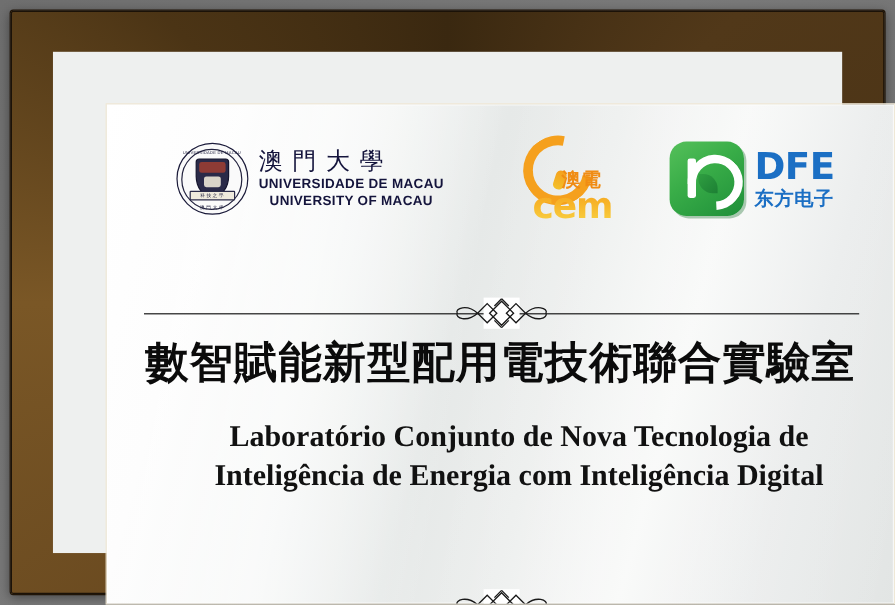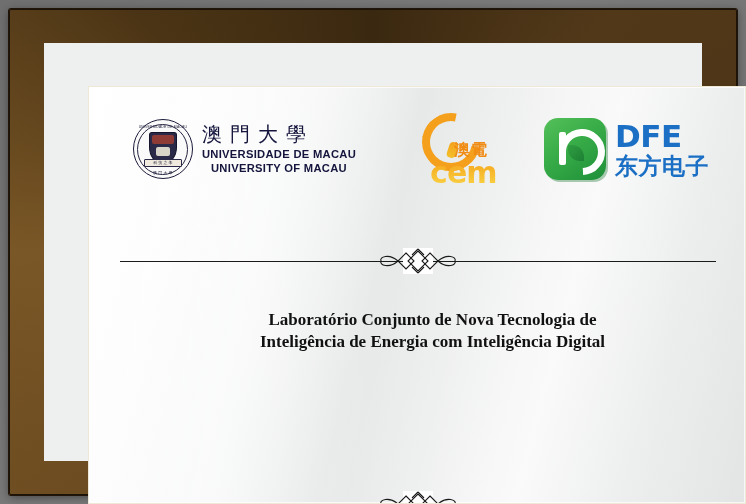--- a/index.html
+++ b/index.html
@@ -185,21 +185,21 @@
     position:absolute;left:24px;top:27px;width:16px;height:16px;
     background:linear-gradient(135deg,#2f9e41,#1d8034);
     border-radius:0 12px 0 12px;
   }
   .dfe-text{display:flex;flex-direction:column;line-height:1;}
   .dfe-en{
     font-family:"DejaVu Sans",sans-serif;font-size:31px;font-weight:700;
     color:#1b6fc4;letter-spacing:-.5px;margin-bottom:3px;
   }
   .dfe-cn{
-    font-family:"DejaVu Sans",sans-serif;font-size:23px;font-weight:700;
+    font-family:"DejaVu Sans",sans-serif;font-size:16px;font-weight:700;
     color:#1b6fc4;letter-spacing:.5px;
   }
 
   
   .rule{
     position:absolute;left:31px;width:596px;height:26px;z-index:3;
     display:flex;align-items:center;justify-content:center;
   }
   .rule .line{
     position:absolute;left:0;right:0;top:50%;height:1px;background:#1a1a1a;
@@ -218,21 +218,21 @@
     position:absolute;left:0;top:196px;width:100%;text-align:center;z-index:3;
   }
   #title-cn{
     font-family:"DejaVu Sans",sans-serif;
     font-size:36px;font-weight:700;color:#0b0b0b;
     letter-spacing:1px;line-height:1.12;white-space:nowrap;
   }
   #title-pt{
     margin-top:26px;
     font-family:"Liberation Serif",serif;font-weight:700;
-    font-size:17px;color:#111;line-height:1.28;margin-left:31px;
+    font-size:25px;color:#111;line-height:1.28;margin-left:31px;
   }
   #title-en{
     margin-top:28px;
     font-family:"Liberation Serif",serif;font-weight:700;
     font-size:19px;color:#111;line-height:1.28;
   }
 </style>
 </head>
 <body>
 
@@ -291,20 +291,21 @@
             <path d="M63 13 C72 5, 82 9, 80 13 C82 17, 72 21, 63 13 Z"></path>
             <path d="M43 1 L49 7"></path>
               <path d="M43 25 L49 19"></path>
             <path d="M43 1 L37 7"></path>
               <path d="M43 25 L37 19"></path>
           </svg>
         </div>
       </div>
 
       <div id="titles">
+        <div id="title-cn">數智賦能新型配用電技術聯合實驗室</div>
         <div id="title-pt">
           <div>Laboratório Conjunto de Nova Tecnologia de</div>
           <div>Inteligência de Energia com Inteligência Digital</div>
         </div>
       </div>
 
       <div class="rule" id="rule-bottom">
 
         <div class="knot">
           <svg width="86" height="26" viewBox="0 0 86 26" fill="none" stroke="#1a1a1a" stroke-width="1.1">

